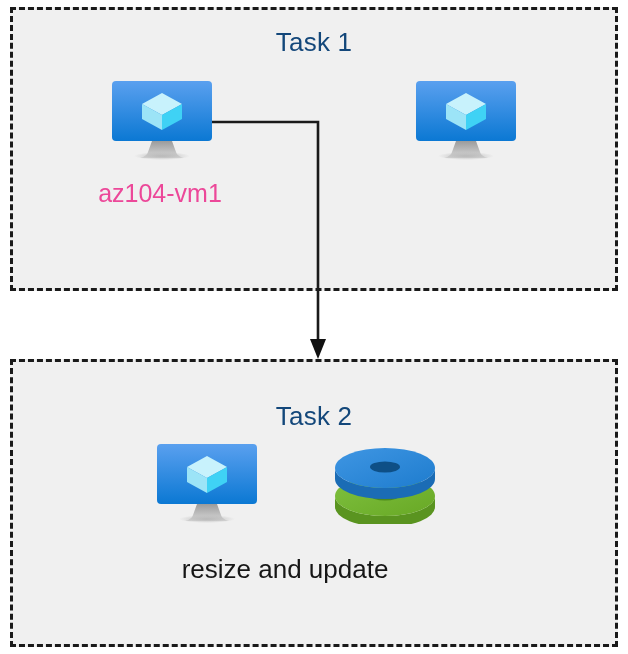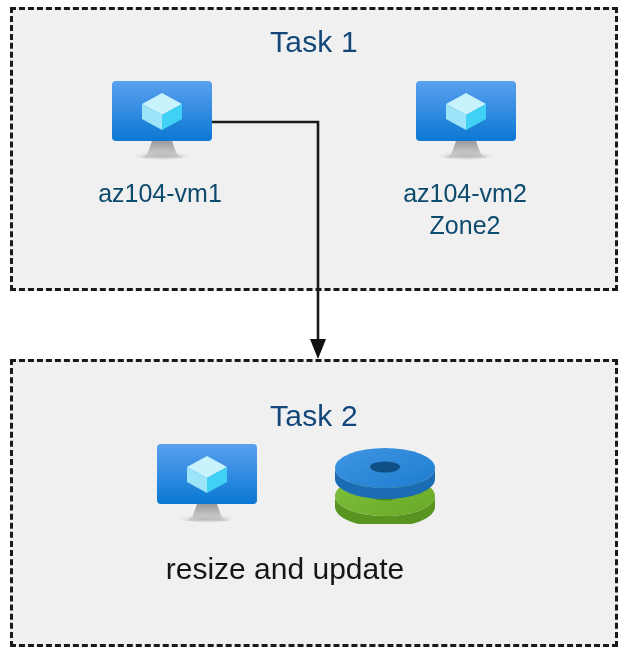--- a/index.html
+++ b/index.html
@@ -42,48 +42,48 @@
     width: 608px;
     height: 288px;
   }
 
   
   .task-title {
     position: absolute;
     width: 608px;
     text-align: center;
     color: #13477a;
-    font-size: 30px;
+    font-size: 26px;
     line-height: 30px;
     letter-spacing: 0.2px;
     white-space: nowrap;
   }
   #task1-title { left: 10px; top: 27px; }
   #task2-title { left: 10px; top: 385px; margin-top: 16px; }
 
   
   .node-label {
     position: absolute;
     text-align: center;
-    color: #0c4a6e;
+    color: #ec4899;
     font-size: 25px;
     line-height: 32px;
     white-space: nowrap;
   }
   #vm1-label { left: 40px;  top: 177px; width: 240px; }
   #vm2-label { left: 345px; top: 177px; width: 240px; }
 
   #task2-caption {
     position: absolute;
     left: 60px;
     top: 553px;
     width: 450px;
     text-align: center;
     color: #161616;
-    font-size: 30px;
+    font-size: 26px;
     line-height: 32px;
     white-space: nowrap;
   }
 
   
   .icon-vm {
     position: absolute;
     width: 104px;
     height: 80px;
   }
@@ -171,24 +171,20 @@
       <path d="M42 61 h20 l4 11 q1 4 8 6 h-44 q7 -2 8 -6 z" fill="url(#stand2)"></path>
       <ellipse cx="52" cy="76" rx="28" ry="4" fill="url(#shadow2)"></ellipse>
       <g>
         <path d="M52 13 L72 24 L52 35 L32 24 Z" fill="#c8f2fc"></path>
         <path d="M32 24 L52 35 L52 50 L32 39 Z" fill="#9ce4f7"></path>
         <path d="M72 24 L52 35 L52 50 L72 39 Z" fill="#3fd2f5"></path>
       </g>
     </svg>
   </div>
 
-  <div class="node-label" id="vm2-label">
-    <div>az104-vm2</div>
-    <div>Zone2</div>
-  </div>
 
   <svg id="connector" viewBox="0 0 628 654" xmlns="http://www.w3.org/2000/svg">
     <path d="M212 122 H318 V348" fill="none" stroke="#1a1a1a" stroke-width="2.6"></path>
     <path d="M318 359 L310 339 L326 339 Z" fill="#111111"></path>
   </svg>
 
   <div class="task-box" id="task2-box"></div>
 
   <div class="task-title" id="task2-title">Task 2</div>
 

